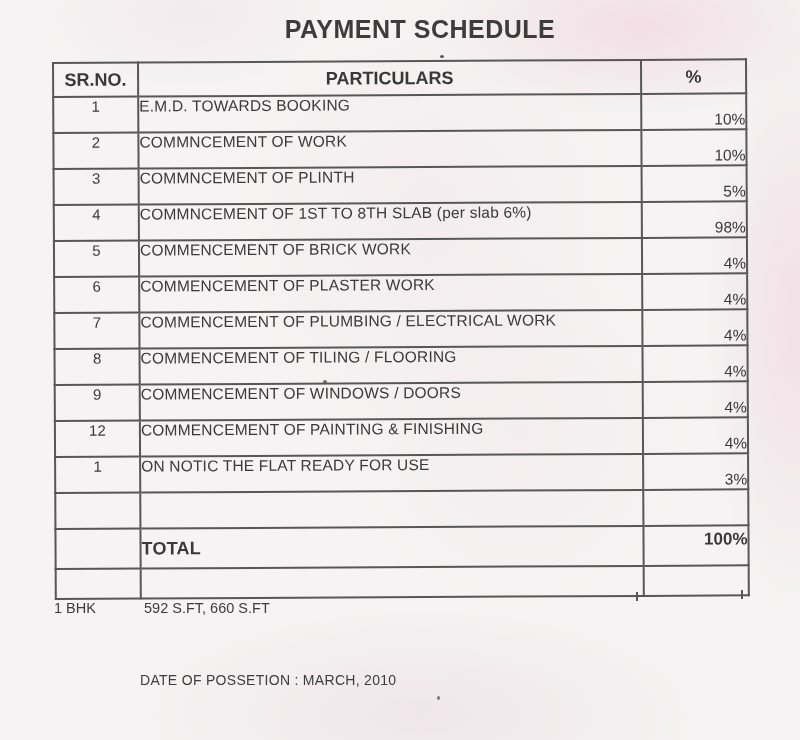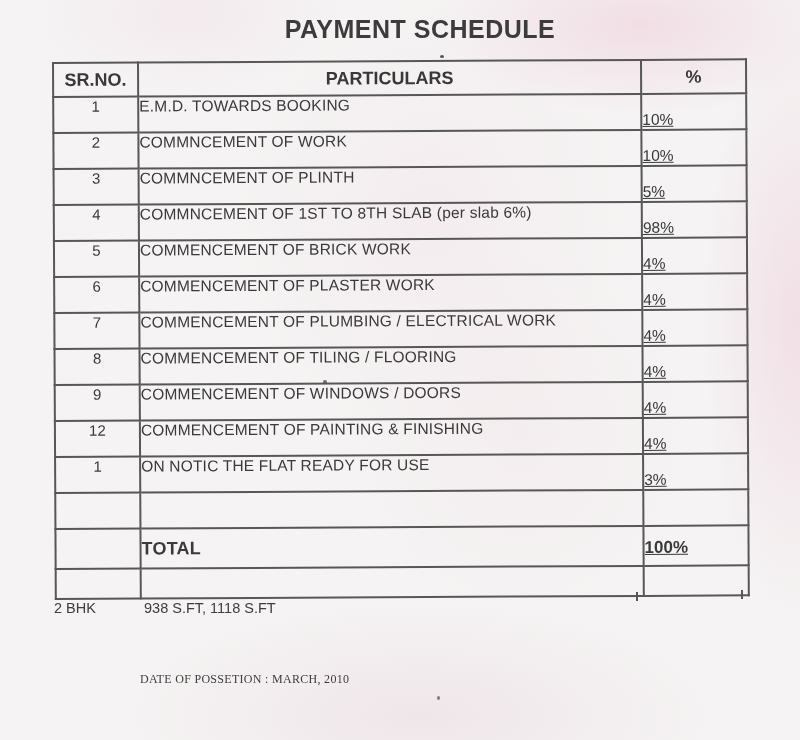--- a/index.html
+++ b/index.html
@@ -65,39 +65,38 @@
     padding-top: 7px;
     font-size: 15px;
   }
   td.particulars-cell {
     vertical-align: top;
     padding: 7px 0 0 5px;
     font-size: 15.5px;
     letter-spacing: 0.2px;
   }
   td.pct-cell {
-    text-align: left;
+    text-align: right;
     vertical-align: bottom;
     padding-bottom: 4px;
     font-size: 15.5px;
-    text-decoration: underline;
   }
   tr.row-empty1 { height: 36px; }
   tr.row-total  { height: 40px; }
   tr.row-empty2 { height: 30px; }
   tr.row-total td.particulars-cell {
     font-size: 18px;
     font-weight: bold;
     vertical-align: middle;
     padding-top: 0;
   }
   tr.row-total td.pct-cell {
     font-size: 17px;
     font-weight: bold;
-    padding-bottom: 7px;
+    padding-bottom: 15px;
   }
 
   .border-tail {
     position: absolute;
     width: 2px;
     height: 9px;
     background: #575757;
   }
   .tail-left  { left: 636px; top: 592px; }
   .tail-right { left: 741px; top: 590px; }
@@ -109,24 +108,23 @@
     font-size: 14.5px;
     color: #3d3d3d;
   }
   .bhk-line { height: 22px; line-height: 22px; }
   .bhk-label { display: inline-block; width: 86px; }
 
   .possession-line {
     position: absolute;
     left: 140px;
     top: 672px;
-    font-size: 12px;
+    font-size: 14px;
     letter-spacing: 0.3px;
     color: #3d3d3d;
-    font-family: Liberation Serif, serif;
   }
 
   .artifact-dot {
     position: absolute;
     border-radius: 50%;
     background: #555;
   }
   .dot-1 { left: 440px; top: 55px;  width: 4px; height: 3px; }
   .dot-2 { left: 437px; top: 696px; width: 3px; height: 4px; opacity: 0.75; }
   .dot-3 { left: 323px; top: 380px; width: 4px; height: 4px; opacity: 0.85; }
@@ -225,18 +223,18 @@
       <td class="pct-cell"></td>
     </tr>
   </tbody>
 </table>
 
 <span class="border-tail tail-left"></span>
 <span class="border-tail tail-right"></span>
 
 <div class="bhk-notes">
   <div class="bhk-line">
-    <span class="bhk-label">2 BHK</span>
-    <span>938 S.FT, 1118 S.FT</span>
+    <span class="bhk-label">1 BHK</span>
+    <span>592 S.FT, 660 S.FT</span>
   </div>
 </div>
 
 <div class="possession-line">DATE OF POSSETION : MARCH, 2010</div>
 
 </body></html>

